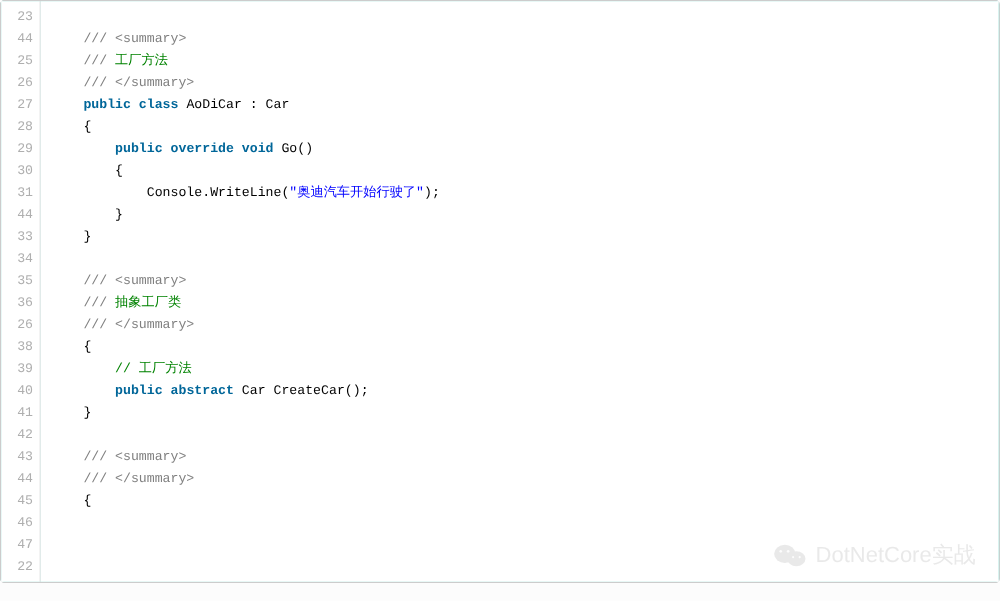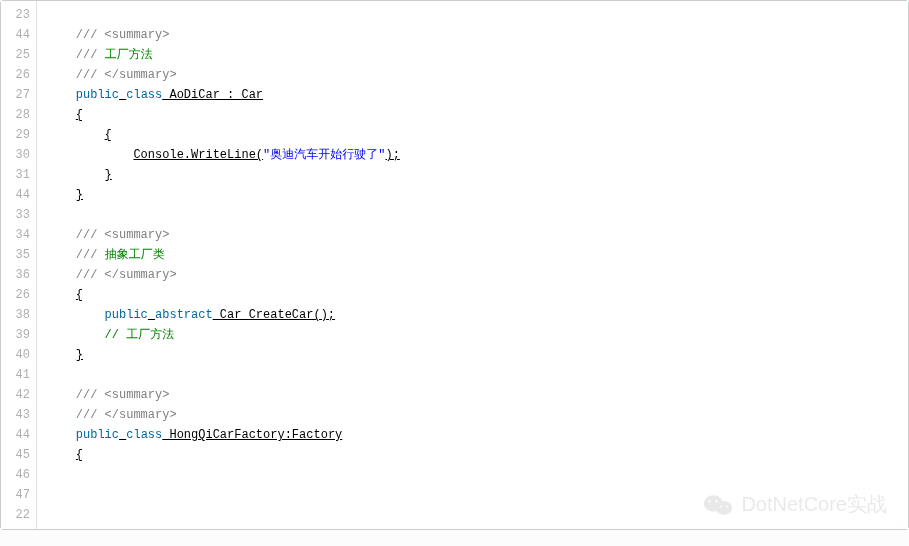--- a/index.html
+++ b/index.html
@@ -36,22 +36,22 @@
   padding: 4px 0 4px 10px;
   background: #fff;
 }
 .line {
   height: 20px;
   line-height: 20px;
   white-space: pre;
 }
 .c-comment { color: #008200; }
 .c-gray { color: #808080; }
-.c-kw { color: #006699; font-weight: normal; }
-.c-plain { color: #000; text-decoration: underline; }
+.c-kw { color: #006699; font-weight: bold; }
+.c-plain { color: #000; }
 .c-str { color: #0000ff; }
 .watermark {
   position: absolute;
   right: 22px;
   bottom: 28px;
   display: flex;
   align-items: center;
   gap: 8px;
   color: #e8e8e8;
   font-family: "Microsoft YaHei", Arial, sans-serif;
@@ -94,36 +94,36 @@
       <div class="ln">47</div>
       <div class="ln">22</div>
     </div>
   <div class="code" id="code">
       <div class="line"></div>
       <div class="line">    <span class="c-gray">/// &lt;summary&gt;</span></div>
       <div class="line">    <span class="c-gray">/// </span><span class="c-comment">工厂方法</span></div>
       <div class="line">    <span class="c-gray">/// &lt;/summary&gt;</span></div>
       <div class="line">    <span class="c-kw">public</span><span class="c-plain"> </span><span class="c-kw">class</span><span class="c-plain"> AoDiCar : Car</span></div>
       <div class="line">    <span class="c-plain">{</span></div>
+      <div class="line">        <span class="c-kw">public</span><span class="c-plain"> </span><span class="c-kw">override</span><span class="c-plain"> </span><span class="c-kw">void</span><span class="c-plain"> Go()</span></div>
       <div class="line">        <span class="c-plain">{</span></div>
       <div class="line">            <span class="c-plain">Console.WriteLine(</span><span class="c-str">"奥迪汽车开始行驶了"</span><span class="c-plain">);</span></div>
       <div class="line">        <span class="c-plain">}</span></div>
       <div class="line">    <span class="c-plain">}</span></div>
       <div class="line"></div>
       <div class="line">    <span class="c-gray">/// &lt;summary&gt;</span></div>
       <div class="line">    <span class="c-gray">/// </span><span class="c-comment">抽象工厂类</span></div>
       <div class="line">    <span class="c-gray">/// &lt;/summary&gt;</span></div>
       <div class="line">    <span class="c-plain">{</span></div>
+      <div class="line">        <span class="c-comment">// 工厂方法</span></div>
       <div class="line">        <span class="c-kw">public</span><span class="c-plain"> </span><span class="c-kw">abstract</span><span class="c-plain"> Car CreateCar();</span></div>
-      <div class="line">        <span class="c-comment">// 工厂方法</span></div>
       <div class="line">    <span class="c-plain">}</span></div>
       <div class="line"></div>
       <div class="line">    <span class="c-gray">/// &lt;summary&gt;</span></div>
       <div class="line">    <span class="c-gray">/// &lt;/summary&gt;</span></div>
-      <div class="line">    <span class="c-kw">public</span><span class="c-plain"> </span><span class="c-kw">class</span><span class="c-plain"> HongQiCarFactory:Factory</span></div>
       <div class="line">    <span class="c-plain">{</span></div>
     </div>
 </div>
 
 <div class="watermark">
   <span>
     <svg width="30" height="24" viewBox="0 0 40 32">
       <ellipse cx="14" cy="14" rx="13" ry="11" fill="#e8e8e8"></ellipse>
       <ellipse cx="28" cy="20" rx="11" ry="9" fill="#e8e8e8"></ellipse>
       <circle cx="9" cy="11" r="1.6" fill="#fcfcfc"></circle>

